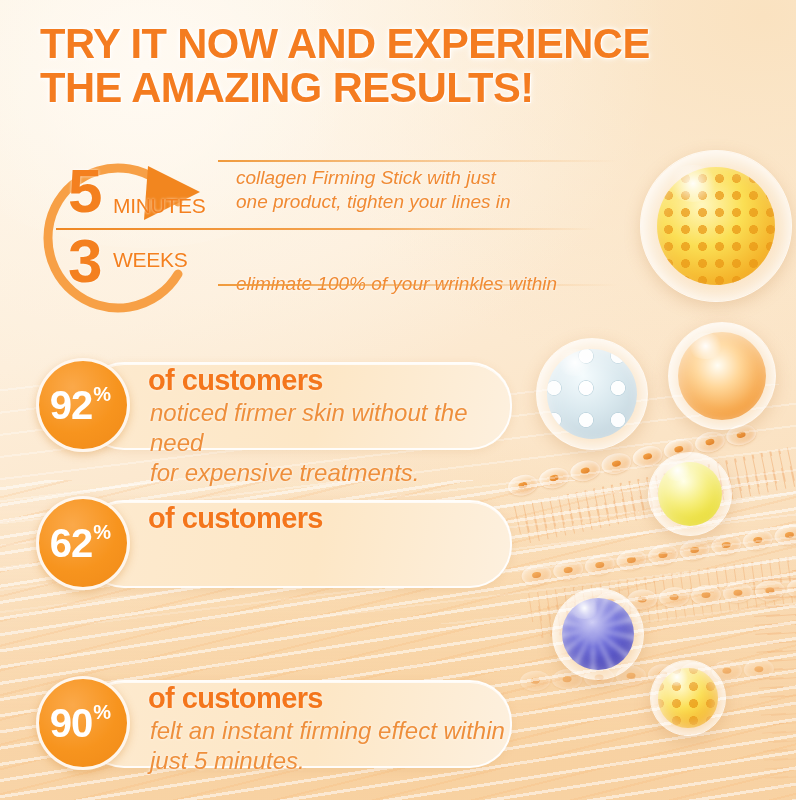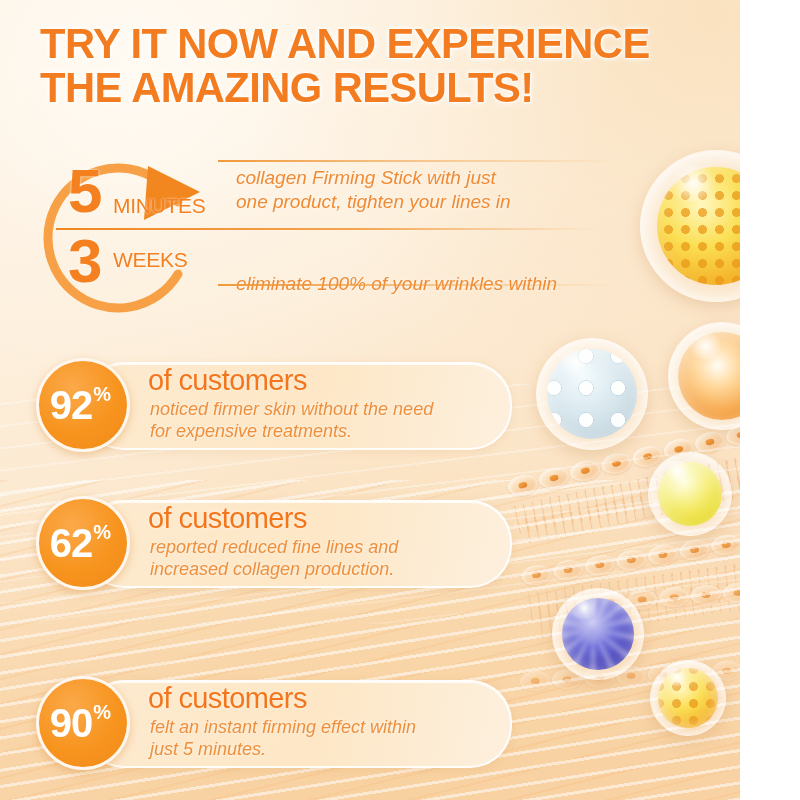--- a/index.html
+++ b/index.html
@@ -1,21 +1,21 @@
 <!DOCTYPE html>
 <html><head>
 <meta charset="utf-8">
 <style>
   html,body{margin:0;padding:0;}
   body{
     width:800px;height:800px;overflow:hidden;
     font-family:"Liberation Sans","DejaVu Sans",sans-serif;
   }
   #poster{
-    position:relative;width:740px;height:800px;overflow:hidden;
+    position:relative;width:796px;height:800px;overflow:hidden;
     background:
       radial-gradient(120% 90% at 18% 4%, #fef7ec 0%, rgba(254,247,236,0) 55%),
       radial-gradient(100% 80% at 96% 2%, #fae2c0 0%, rgba(250,226,192,0) 60%),
       radial-gradient(95% 75% at 50% 100%, #f9d6a6 0%, rgba(249,214,166,0) 62%),
       linear-gradient(160deg,#fdf3e4 0%,#fdeeda 34%,#fbe4c6 62%,#f8d9b1 100%);
   }
 
   
   .bg-art{position:absolute;inset:0;pointer-events:none;}
   .silk{position:absolute;left:-10%;bottom:-8%;width:125%;height:48%;
@@ -118,24 +118,24 @@
     box-shadow:0 2px 8px rgba(214,150,80,.16),inset 0 1px 0 rgba(255,255,255,.8);}
   .circle{position:absolute;left:0;top:0;width:88px;height:88px;border-radius:50%;
     background:radial-gradient(circle at 38% 30%,#fba94a 0%,#f7941e 55%,#f08a18 100%);
     border:3px solid rgba(255,255,255,.92);
     box-shadow:0 3px 9px rgba(211,132,40,.35);
     display:flex;align-items:center;justify-content:center;}
   .circle .pct{color:#fff;font-weight:bold;font-size:40px;line-height:1;
     letter-spacing:-1px;position:relative;left:-3px;}
   .circle .sym{color:#fff;font-weight:bold;font-size:20px;position:relative;
     top:-11px;left:-2px;}
-  .stat .lead{position:absolute;left:112px;top:6px;font-size:29px;font-weight:normal;
+  .stat .lead{position:absolute;left:112px;top:6px;font-size:29px;font-weight:bold;
     color:#F4761C;letter-spacing:-.6px;text-shadow:0 0 3px rgba(255,255,255,.7);}
   .stat .desc{position:absolute;left:114px;top:40px;width:360px;font-style:italic;
-    font-size:18px;line-height:1.24;color:#EE8F3C;white-space:pre-line;
+    font-size:24px;line-height:1.24;color:#EE8F3C;white-space:pre-line;
     text-shadow:0 0 3px rgba(255,255,255,.85);}
 </style>
 </head>
 <body>
 
 <div id="poster">
 
   <div class="bg-art">
     <div class="glowtl"></div>
 
@@ -280,22 +280,20 @@
 for expensive treatments.</div>
   </div>
 
   <div class="stat" style="top:496px;">
     <div class="pill"></div>
     <div class="circle">
       <span class="pct">62</span>
       <span class="sym">%</span>
     </div>
     <div class="lead">of customers</div>
-    <div class="desc">reported reduced fine lines and
-increased collagen production.</div>
   </div>
 
   <div class="stat" style="top:632px;margin-top:44px;">
     <div class="pill"></div>
     <div class="circle">
       <span class="pct">90</span>
       <span class="sym">%</span>
     </div>
     <div class="lead">of customers</div>
     <div class="desc">felt an instant firming effect within

